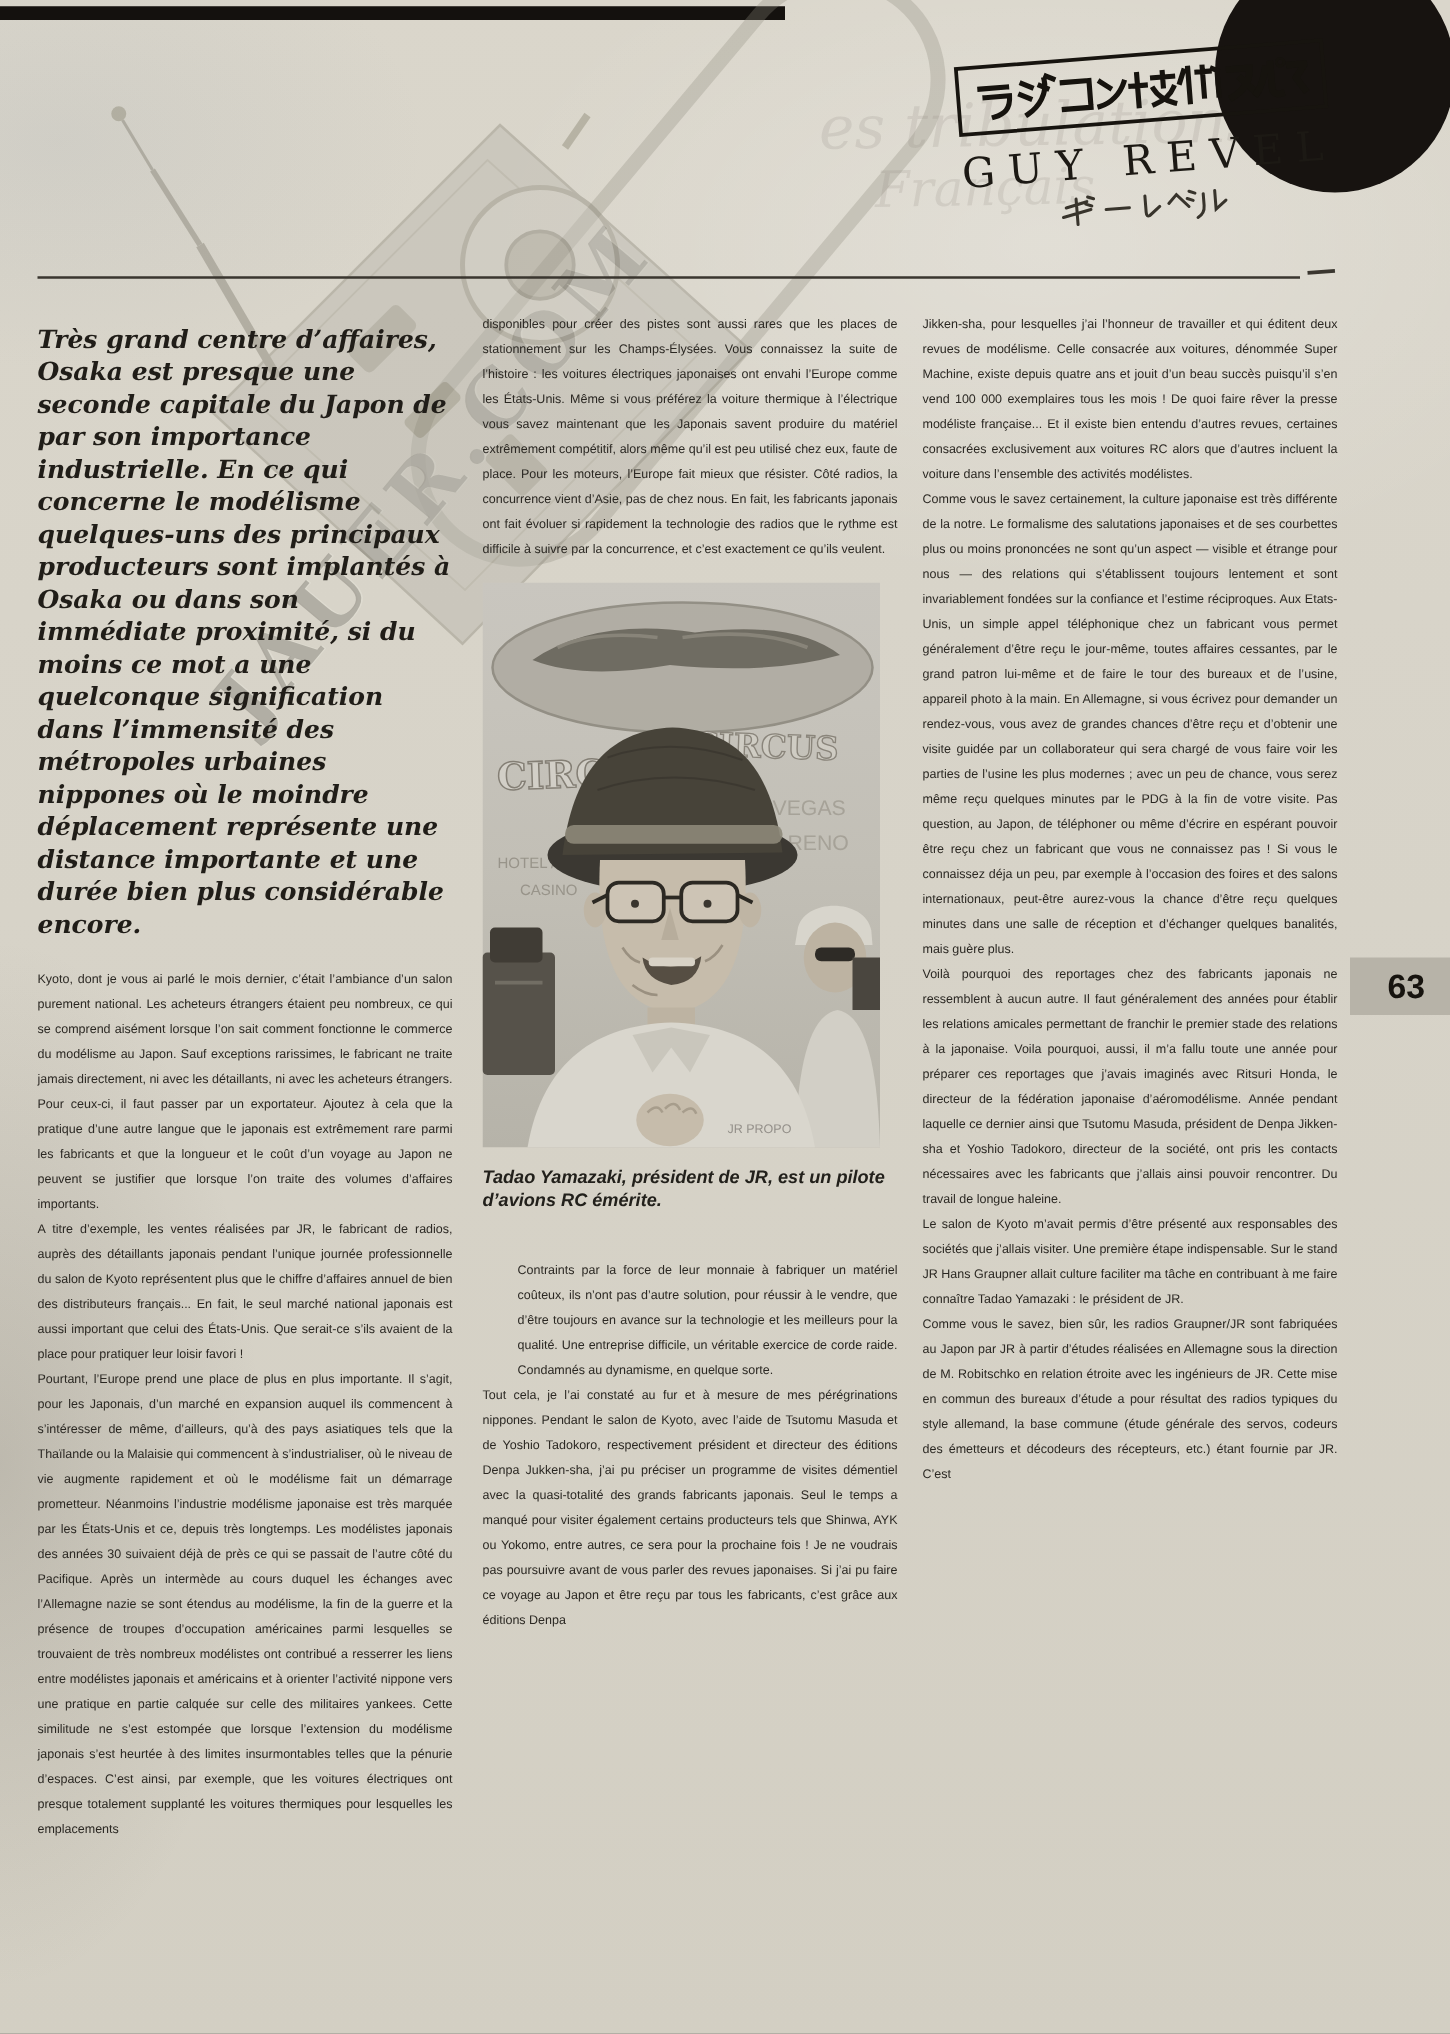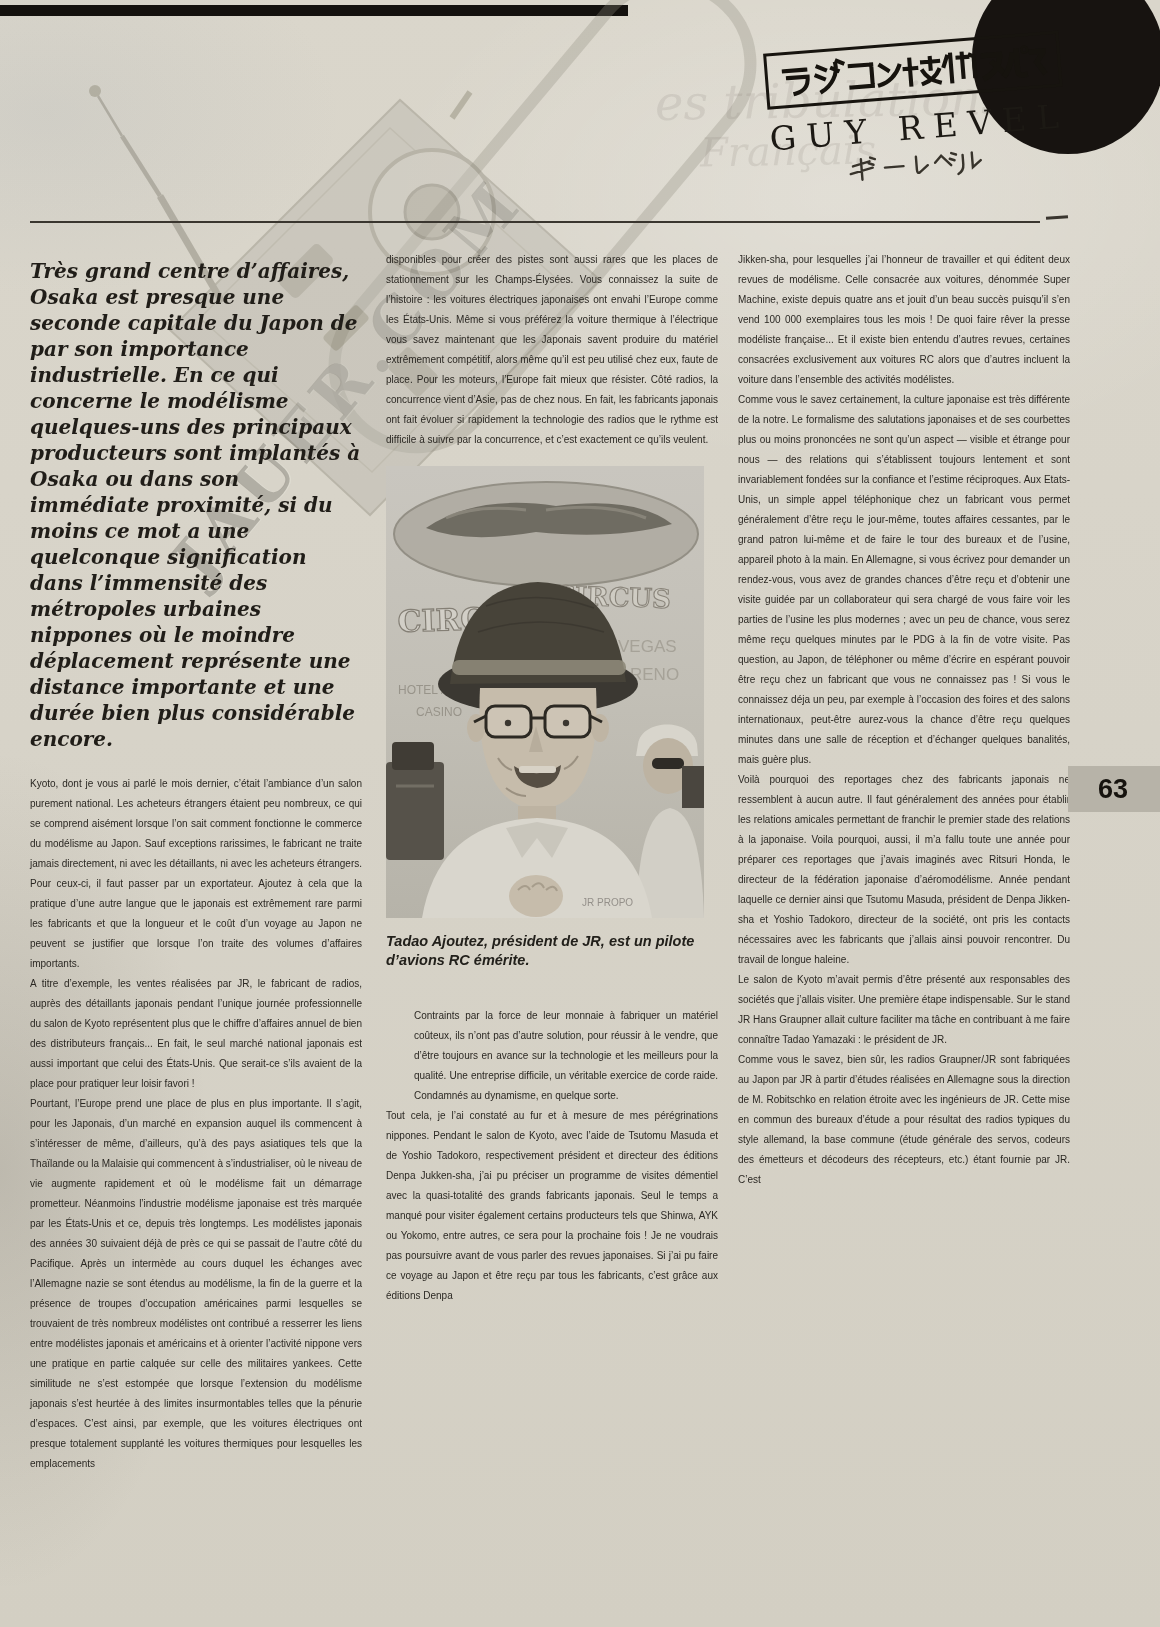--- a/index.html
+++ b/index.html
@@ -37,21 +37,21 @@
   #col-mid{left:386px;}
   #col-right{left:738px;}
   .lead{font-family:"DejaVu Serif",serif;font-weight:bold;font-style:italic;font-size:20px;line-height:26px;color:#201d18;margin:8px 0 22px 0;}
   .body-p{font-size:10px;line-height:20px;text-align:justify;margin:0;}
   .col-heading{font-family:"DejaVu Serif",serif;font-weight:bold;font-style:italic;font-size:26px;color:#1d1a15;
     border-bottom:2px solid #2a2722;padding-bottom:7px;margin:46px 0 16px 0;white-space:pre-wrap;}
   .photo-block{margin-top:16px;}
   .caption{font-weight:bold;font-style:italic;font-size:14.5px;line-height:19px;color:#22201b;margin:10px 0 0 0;}
   .after-photo{margin-top:36px;margin-left:28px;}
   
-  .folio{position:absolute;right:0;top:766px;width:92px;height:46px;background:#b7b3a8;z-index:3;
+  .folio{position:absolute;right:0;top:766px;width:80px;height:46px;background:#b7b3a8;z-index:3;
     display:flex;align-items:center;font-weight:bold;font-size:27px;color:#16130e;padding-left:30px;box-sizing:border-box;}
 </style>
 </head>
 <body>
 
 <div id="page">
 
   <div class="topbar"></div>
   <div class="corner-circle"></div>
   <div class="ghost ghost1">es tribulations</div>
@@ -174,21 +174,21 @@
         <path d="M112,292 q6,10 14,12 M192,290 q-6,10 -14,13 M120,322 q10,8 20,8" stroke="#9a9080" stroke-width="2" fill="none"></path>
         <rect x="132" y="340" width="38" height="24" fill="#bdb3a2"></rect>
         <path d="M36,452 C48,382 92,354 151,352 C214,354 254,384 266,452 Z" fill="#d9d6cd"></path>
         <path d="M120,362 L151,356 L182,362 L166,392 L151,372 L136,392 Z" fill="#c9c6bc"></path>
         <ellipse cx="150" cy="430" rx="27" ry="21" fill="#c6bcab"></ellipse>
         <path d="M132,424 q8,-8 12,0 M146,421 q8,-8 12,1 M160,424 q8,-7 11,1" stroke="#a79d8c" stroke-width="2" fill="none"></path>
         <text x="196" y="440" font-family="Liberation Sans, sans-serif" font-size="10" fill="#94908a">JR PROPO</text>
       </svg>
     </div>
 
-    <p class="caption">Tadao Ajoutez, président de JR, est un pilote d’avions RC émérite.</p>
+    <p class="caption">Tadao Yamazaki, président de JR, est un pilote d’avions RC émérite.</p>
     <p class="body-p after-photo">Contraints par la force de leur monnaie à fabriquer un matériel coûteux, ils n’ont pas d’autre solution, pour réussir à le vendre, que d’être toujours en avance sur la technologie et les meilleurs pour la qualité. Une entreprise difficile, un véritable exercice de corde raide. Condamnés au dynamisme, en quelque sorte.</p>
     <p class="body-p">Tout cela, je l’ai constaté au fur et à mesure de mes pérégrinations nippones. Pendant le salon de Kyoto, avec l’aide de Tsutomu Masuda et de Yoshio Tadokoro, respectivement président et directeur des éditions Denpa Jukken-sha, j’ai pu préciser un programme de visites démentiel avec la quasi-totalité des grands fabricants japonais. Seul le temps a manqué pour visiter également certains producteurs tels que Shinwa, AYK ou Yokomo, entre autres, ce sera pour la prochaine fois ! Je ne voudrais pas poursuivre avant de vous parler des revues japonaises. Si j’ai pu faire ce voyage au Japon et être reçu par tous les fabricants, c’est grâce aux éditions Denpa</p>
   </div>
 
   <div class="col" id="col-right">
     <p class="body-p">Jikken-sha, pour lesquelles j’ai l’honneur de travailler et qui éditent deux revues de modélisme. Celle consacrée aux voitures, dénommée Super Machine, existe depuis quatre ans et jouit d’un beau succès puisqu’il s’en vend 100 000 exemplaires tous les mois ! De quoi faire rêver la presse modéliste française... Et il existe bien entendu d’autres revues, certaines consacrées exclusivement aux voitures RC alors que d’autres incluent la voiture dans l’ensemble des activités modélistes.</p>
     <p class="body-p">Comme vous le savez certainement, la culture japonaise est très différente de la notre. Le formalisme des salutations japonaises et de ses courbettes plus ou moins prononcées ne sont qu’un aspect — visible et étrange pour nous — des relations qui s’établissent toujours lentement et sont invariablement fondées sur la confiance et l’estime réciproques. Aux Etats-Unis, un simple appel téléphonique chez un fabricant vous permet généralement d’être reçu le jour-même, toutes affaires cessantes, par le grand patron lui-même et de faire le tour des bureaux et de l’usine, appareil photo à la main. En Allemagne, si vous écrivez pour demander un rendez-vous, vous avez de grandes chances d’être reçu et d’obtenir une visite guidée par un collaborateur qui sera chargé de vous faire voir les parties de l’usine les plus modernes ; avec un peu de chance, vous serez même reçu quelques minutes par le PDG à la fin de votre visite. Pas question, au Japon, de téléphoner ou même d’écrire en espérant pouvoir être reçu chez un fabricant que vous ne connaissez pas ! Si vous le connaissez déja un peu, par exemple à l’occasion des foires et des salons internationaux, peut-être aurez-vous la chance d’être reçu quelques minutes dans une salle de réception et d’échanger quelques banalités, mais guère plus.</p>
     <p class="body-p">Voilà pourquoi des reportages chez des fabricants japonais ne ressemblent à aucun autre. Il faut généralement des années pour établir les relations amicales permettant de franchir le premier stade des relations à la japonaise. Voila pourquoi, aussi, il m’a fallu toute une année pour préparer ces reportages que j’avais imaginés avec Ritsuri Honda, le directeur de la fédération japonaise d’aéromodélisme. Année pendant laquelle ce dernier ainsi que Tsutomu Masuda, président de Denpa Jikken-sha et Yoshio Tadokoro, directeur de la société, ont pris les contacts nécessaires avec les fabricants que j’allais ainsi pouvoir rencontrer. Du travail de longue haleine.</p>
     <p class="body-p">Le salon de Kyoto m’avait permis d’être présenté aux responsables des sociétés que j’allais visiter. Une première étape indispensable. Sur le stand JR Hans Graupner allait culture faciliter ma tâche en contribuant à me faire connaître Tadao Yamazaki : le président de JR.</p>
     <p class="body-p">Comme vous le savez, bien sûr, les radios Graupner/JR sont fabriquées au Japon par JR à partir d’études réalisées en Allemagne sous la direction de M. Robitschko en relation étroite avec les ingénieurs de JR. Cette mise en commun des bureaux d’étude a pour résultat des radios typiques du style allemand, la base commune (étude générale des servos, codeurs des émetteurs et décodeurs des récepteurs, etc.) étant fournie par JR. C’est</p>

